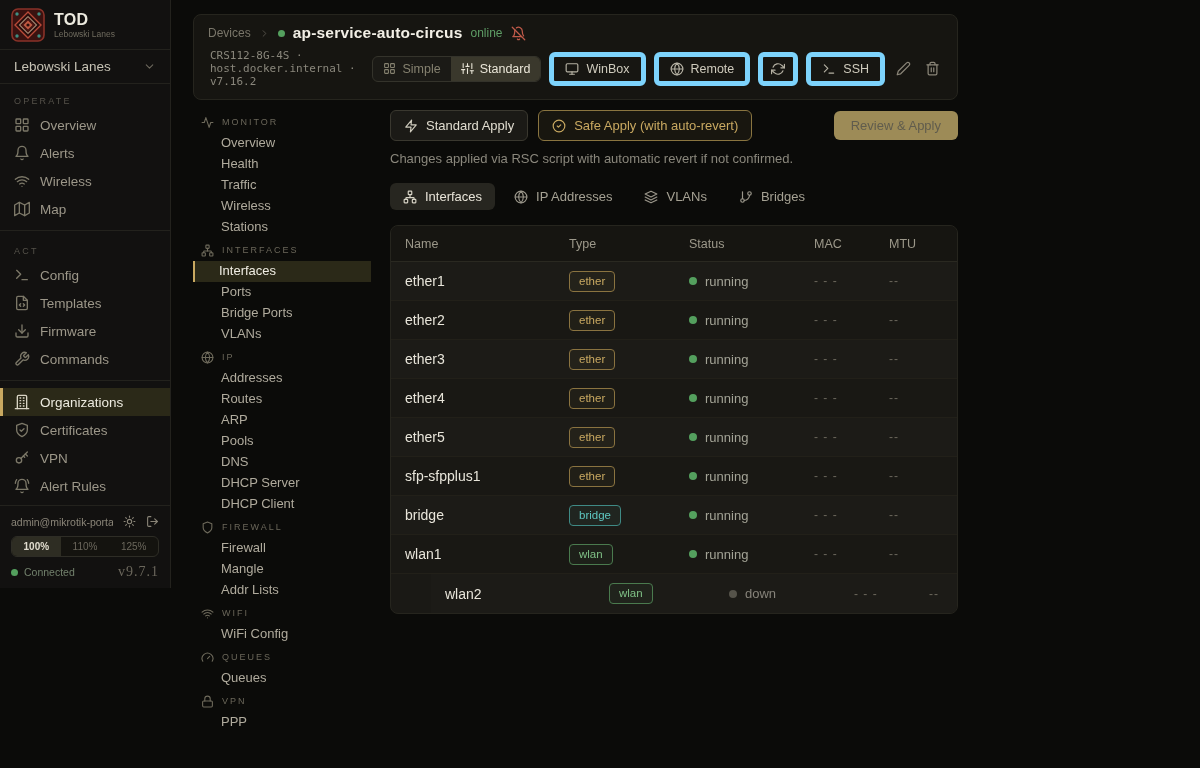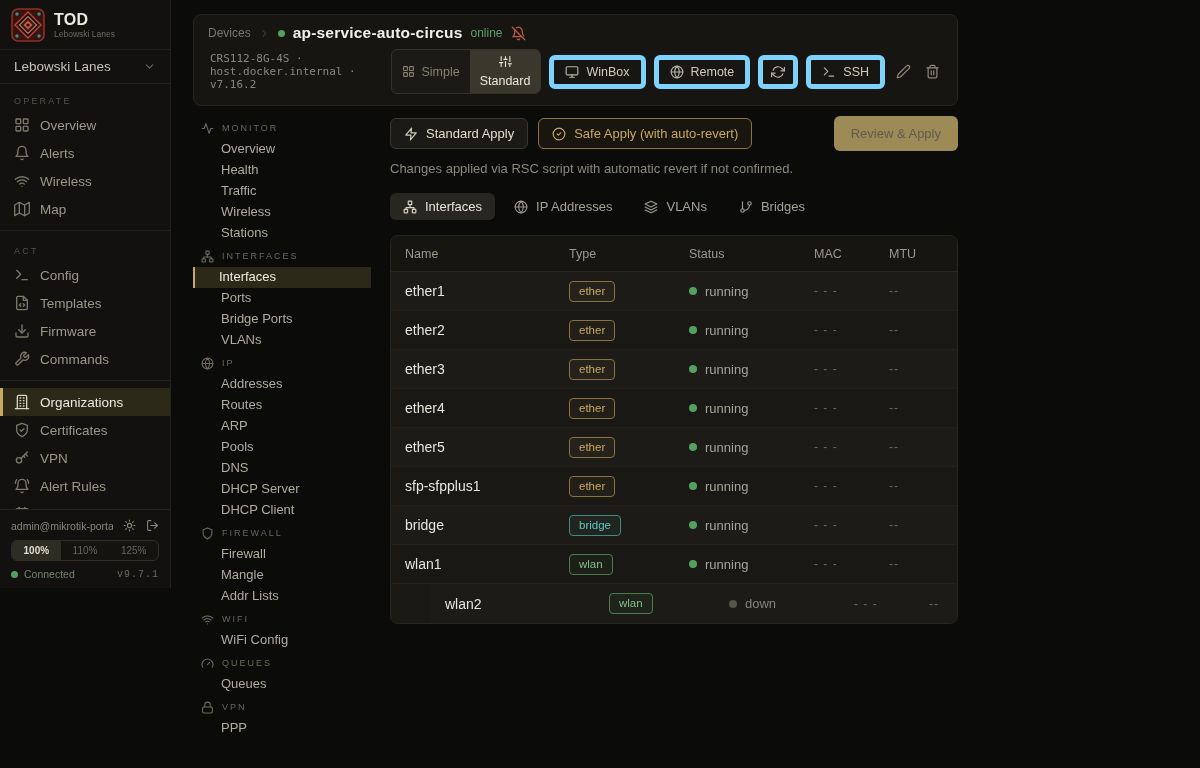--- a/index.html
+++ b/index.html
@@ -46,21 +46,21 @@
   .side-footer { border-top:1px solid #23221d; padding:9px 11px 8px; }
   .footer-user-row { display:flex; align-items:center; font-size:10.5px; color:#8a8578; }
   .footer-user-row .mail { flex:1; overflow:hidden; white-space:nowrap; }
   .footer-ico { color:#8a8578; margin-left:10px; }
   .footer-ico svg { width:13px; height:13px; }
   .zoom-bar { display:flex; border:1px solid #2e2d26; border-radius:6px; margin:8px 0 7px; overflow:hidden; background:#14130f; }
   .zoom-opt { flex:1; text-align:center; font-size:10px; padding:4px 8px; color:#6b675c; }
   .zoom-opt.active { background:#2e2d23; color:#e0dcce; font-weight:700; }
   .status-row { display:flex; justify-content:space-between; align-items:center; font-size:10.5px; color:#72816c; }
   .status-row .left { display:flex; align-items:center; gap:6px; }
-  .ver { font-family:Liberation Mono, monospace; color:#6b675c; font-size:10px; letter-spacing:1px; }
+  .ver { font-family:Liberation Serif, serif; color:#6b675c; font-size:14px; letter-spacing:1px; }
   .dot { width:7px; height:7px; border-radius:50%; }
   .dot.ok { background:#54a05e; }
   .dot.down { background:#55534a; }
 
   
   .content { flex:1; padding:14px 0 0 22px; }
   .device-card {
     width:765px; background:#161511; border:1px solid #26251e; border-radius:8px;
     padding:9px 14px 11px;
   }
@@ -69,21 +69,21 @@
   .crumb-sep { color:#55524a; } .crumb-sep svg { width:11px; height:11px; }
   .devname { font-size:15.5px; font-weight:700; color:#f2efe6; letter-spacing:.2px; }
   .online { font-size:12px; color:#5f9e66; }
   .bell-off { color:#c05a4a; } .bell-off svg { width:15px; height:15px; }
   .dc-row2 { display:flex; align-items:center; justify-content:space-between; margin-top:7px; }
   .dev-meta { font-family:"DejaVu Sans Mono",monospace; font-size:11px; color:#8a877c; padding-left:2px; }
   .hbtns { display:flex; align-items:center; gap:8px; }
   .seg { display:flex; border:1px solid #34332b; border-radius:6px; overflow:hidden; background:#1b1a16; }
   .seg-btn { display:flex; align-items:center; gap:6px; padding:5px 10px; font-size:12.5px; color:#85816f; }
   .seg-btn svg { width:13px; height:13px; }
-  .seg-btn.active { background:#3a382c; color:#eae6d8;flex-direction:column; }
+  .seg-btn.active { background:#3a382c; color:#eae6d8; }
   .hbtn {
     display:flex; align-items:center; gap:7px; padding:5px 11px;
     font-size:12.5px; color:#cfcbbd; border:5px solid #7dd3fc; border-radius:6px; background:#171612;
   }
   .hbtn svg { width:14px; height:14px; color:#b5b1a3; }
   .hbtn.icon-only { padding:5px 8px; }
   .ghost { color:#8a8578; padding:0 3px; background:none; border:none; }
   .ghost svg { width:15px; height:15px; }
 
   .content-row { display:flex; margin-top:10px; }
@@ -98,21 +98,21 @@
   
   .panel { width:568px; }
   .apply-row { display:flex; align-items:center; gap:10px; }
   .btn-apply {
     display:flex; align-items:center; gap:8px; height:31px; padding:0 13px;
     border-radius:6px; font-size:13px; background:#1b1a16; border:1px solid #3a382f; color:#e0dccf;
   }
   .btn-apply svg { width:14px; height:14px; color:#cfcbbd; }
   .btn-safe { background:rgba(201,169,97,.07); border:1px solid #8a7540; color:#c9a961; }
   .btn-safe svg { color:#c9a961; }
-  .btn-review { margin-left:auto; height:35px; padding:0 17px; border-radius:6px; border:none;
+  .btn-review { margin-left:auto; height:29px; padding:0 17px; border-radius:6px; border:none;
     background:#9d8b57; color:#605c4d; font-size:13px; font-weight:500;
     font-family:"Liberation Sans","DejaVu Sans",sans-serif; }
   .hint { margin-top:10px; font-size:13px; color:#8a877c; }
 
   .tabs { display:flex; gap:6px; margin-top:17px; }
   .tab { display:flex; align-items:center; gap:8px; padding:6px 13px; border-radius:6px; font-size:13px; color:#a5a193; }
   .tab svg { width:14px; height:14px; color:#9a968a; }
   .tab.active { background:#272620; color:#e8e4d8; }
   .tab.active svg { color:#d8d4c6; }
 

